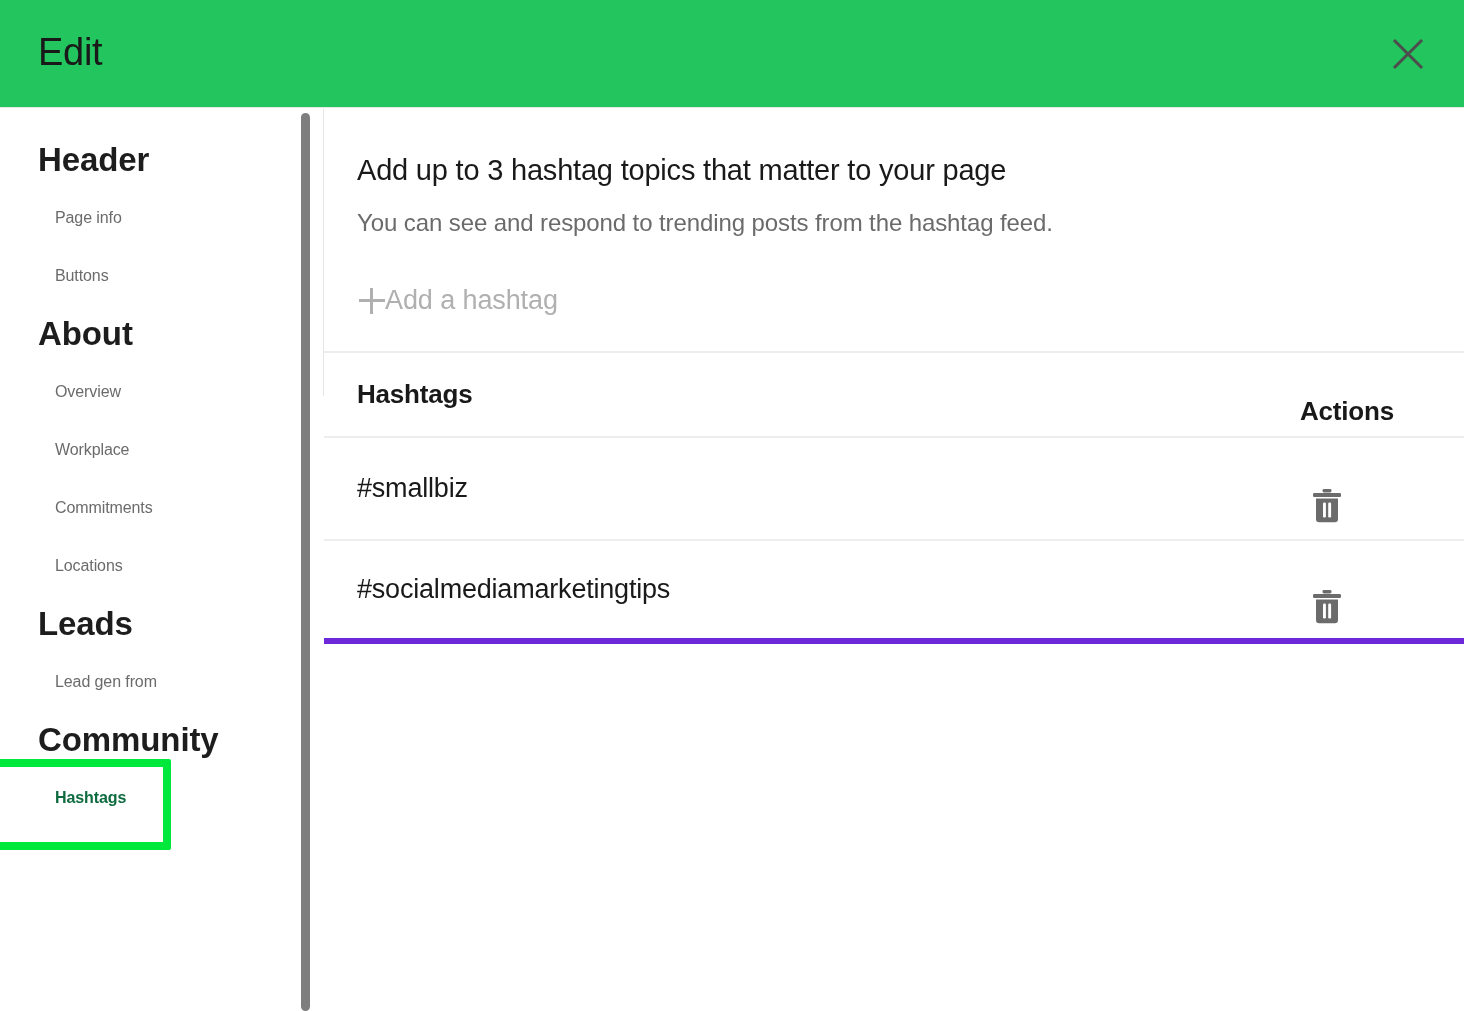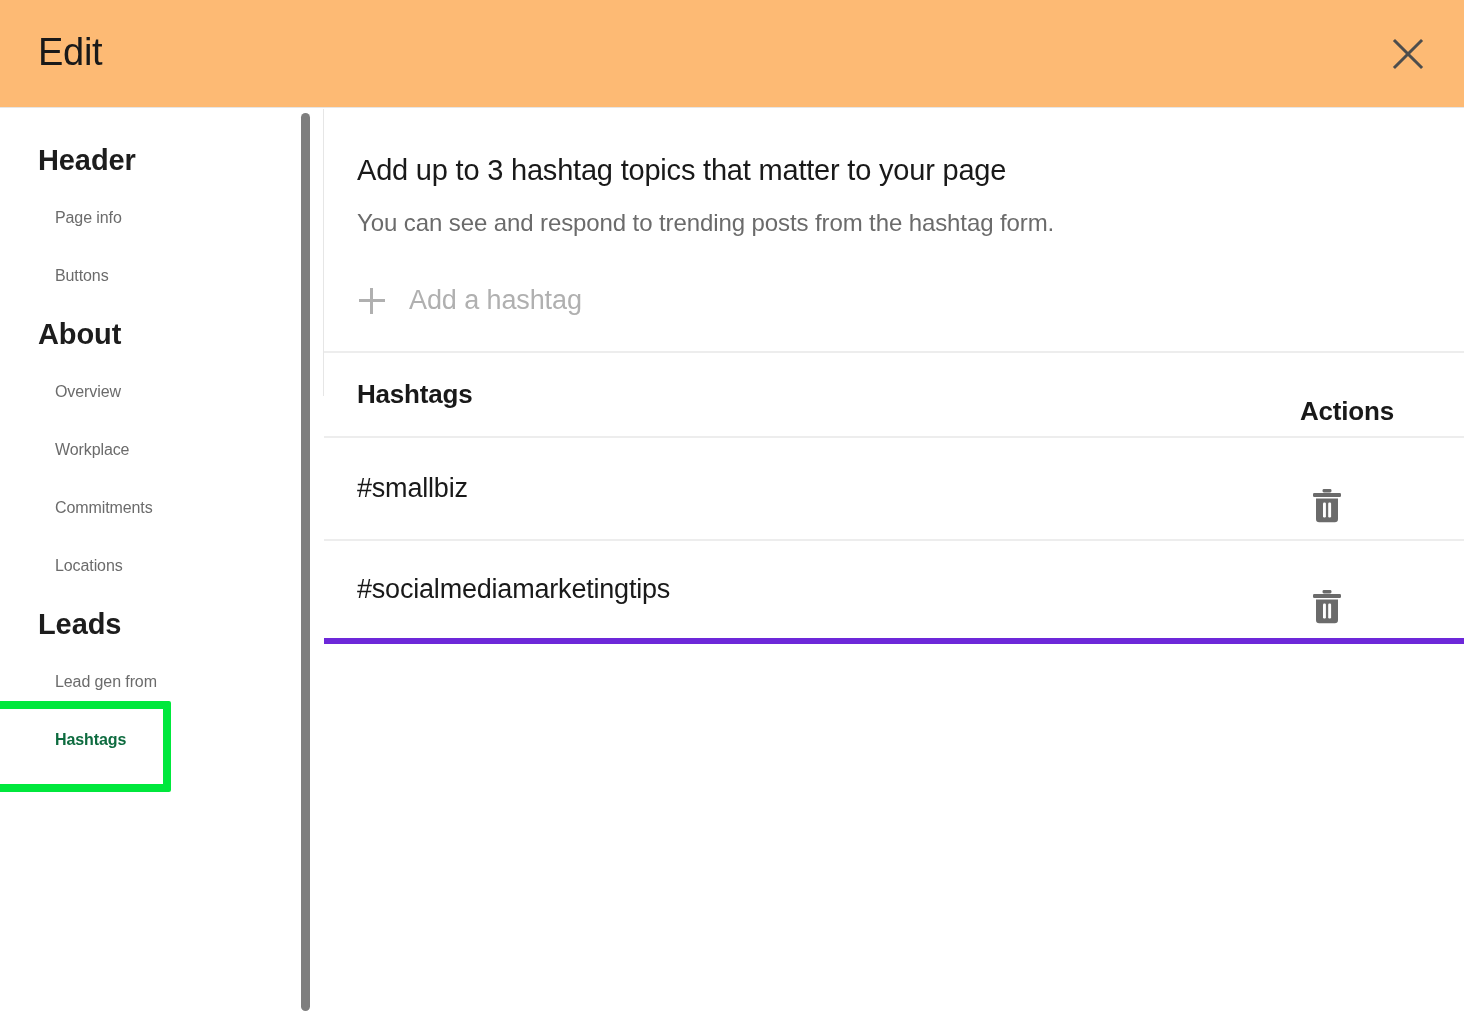--- a/index.html
+++ b/index.html
@@ -20,21 +20,21 @@
     background: #ffffff;
   }
 
   
   .modal-header {
     position: absolute;
     top: 0; left: 0;
     width: 1464px;
     height: 108px;
     border-bottom: 1px solid #e6e6e6;
-    background: #fdba74;
+    background: #22c55e;
   }
 
   .modal-title {
     position: absolute;
     left: 38px;
     top: 28px;
     font-size: 38px;
     font-weight: 400;
     color: #191919;
     letter-spacing: -0.3px;
@@ -72,21 +72,21 @@
     top: 0; left: 0;
     width: 310px;
     height: 902px;
     background: #ffffff;
     overflow: hidden;
   }
 
   .nav-list { list-style: none; padding-top: 22px; }
 
   .nav-section {
-    font-size: 29px;
+    font-size: 33px;
     font-weight: 700;
     color: #1d1d1d;
     padding: 10px 0 10px 38px;
     line-height: 38px;
     letter-spacing: -0.1px;
   }
 
   .nav-item {
     font-size: 16px;
     font-weight: 400;
@@ -174,21 +174,21 @@
     letter-spacing: -0.1px;
   }
 
   .add-row {
     padding: 40px 0 0 31px;
   }
 
   .add-hashtag-btn {
     display: inline-flex;
     align-items: center;
-    gap: 24px;
+    gap: 0;
     background: none;
     border: none;
     padding: 6px 4px;
     font-family: "Liberation Sans", sans-serif;
     font-size: 27px;
     font-weight: 400;
     color: #b0b0b0;
     cursor: default;
     letter-spacing: -0.1px;
   }
@@ -300,36 +300,37 @@
           <li class="nav-section">Header</li>
           <li class="nav-item">Page info</li>
           <li class="nav-item">Buttons</li>
           <li class="nav-section">About</li>
           <li class="nav-item">Overview</li>
           <li class="nav-item">Workplace</li>
           <li class="nav-item">Commitments</li>
           <li class="nav-item">Locations</li>
           <li class="nav-section">Leads</li>
           <li class="nav-item">Lead gen from</li>
+          <li class="nav-section">Community</li>
           <li class="nav-item highlighted">Hashtags</li>
         </ul>
     </nav>
 
     <div class="sidebar-scrollbar">
       <div class="sidebar-scrollbar-thumb"></div>
     </div>
 
     <div class="panel-divider"></div>
 
     <main class="content">
       <div class="content-inner">
 
         <h2 class="content-heading">Add up to 3 hashtag topics that matter to your page</h2>
 
-        <p class="content-sub">You can see and respond to trending posts from the hashtag form.</p>
+        <p class="content-sub">You can see and respond to trending posts from the hashtag feed.</p>
 
         <div class="add-row">
           <button class="add-hashtag-btn">
             <span class="plus-icon"></span>
             <span>Add a hashtag</span>
           </button>
         </div>
 
         <div class="section-rule"></div>
 

